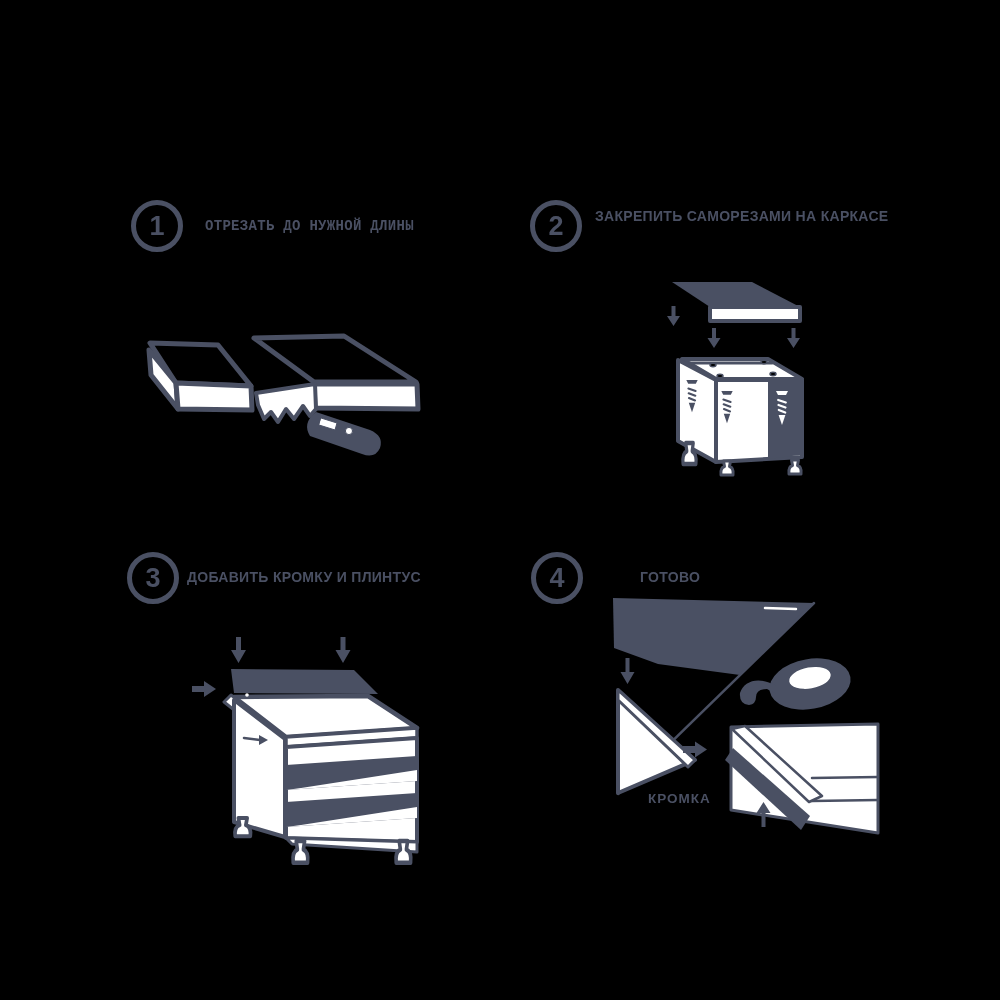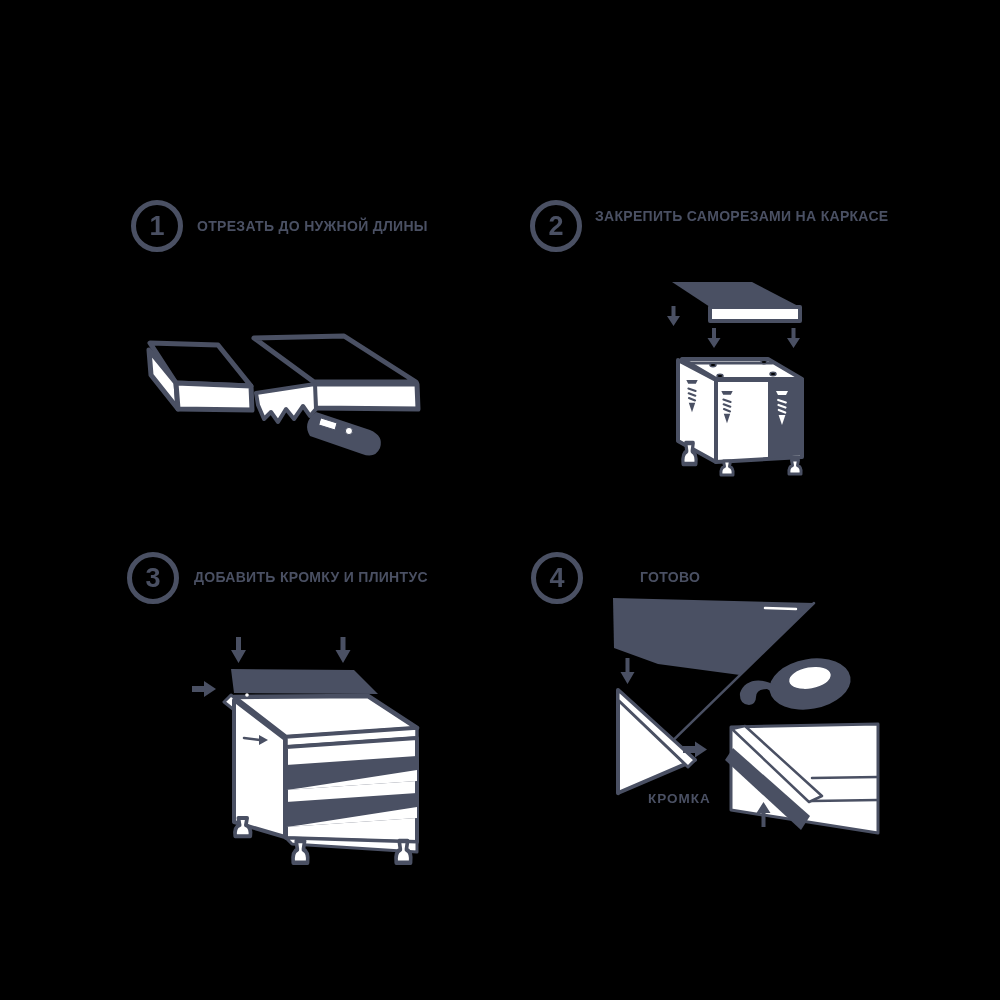--- a/index.html
+++ b/index.html
@@ -12,23 +12,23 @@
     border:5px solid var(--ink);border-radius:50%;
     display:flex;align-items:center;justify-content:center;
     font-weight:700;font-size:27px;color:var(--ink);line-height:1;
   }
   .step-title{
     position:absolute;margin:0;font-weight:700;font-size:14px;line-height:16px;
     letter-spacing:.3px;color:var(--ink);white-space:nowrap;text-transform:uppercase;
   }
   .illus{position:absolute;}
   
-  .c1{left:131px;top:200px;} .t1{left:197px;top:218px;}
+  .c1{left:131px;top:200px;} .t1{left:205px;top:218px;font-family:Liberation Mono, monospace;}
   .c2{left:530px;top:200px;} .t2{left:595px;top:208px;}
-  .c3{left:127px;top:552px;} .t3{left:194px;top:569px;}
+  .c3{left:127px;top:552px;} .t3{left:187px;top:569px;}
   .c4{left:531px;top:552px;} .t4{left:640px;top:569px;}
   .i1{left:130px;top:320px;} .i2{left:640px;top:268px;}
   .i3{left:170px;top:620px;} .i4{left:590px;top:590px;}
   
   .ink-f{fill:var(--ink);stroke:none;}
   .ink-s{fill:none;stroke:var(--ink);stroke-linejoin:round;stroke-linecap:round;}
   .paper-f{fill:var(--paper);stroke:var(--ink);stroke-linejoin:round;stroke-linecap:round;}
   .hole-f{fill:var(--bg);stroke:var(--ink);stroke-linejoin:round;}
   .paper-line{stroke:var(--paper);stroke-linecap:round;fill:none;}
   .svg-label{font-family:"Liberation Sans",sans-serif;font-weight:700;fill:var(--ink);letter-spacing:1px;}

